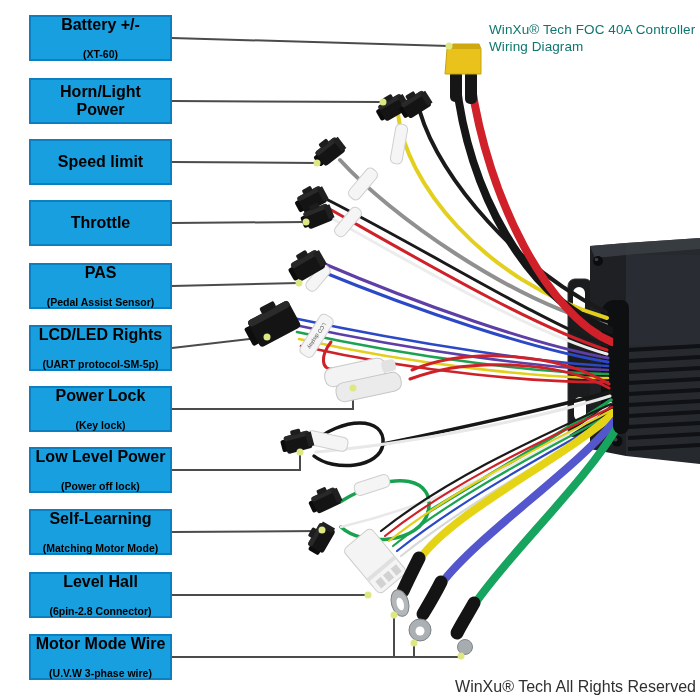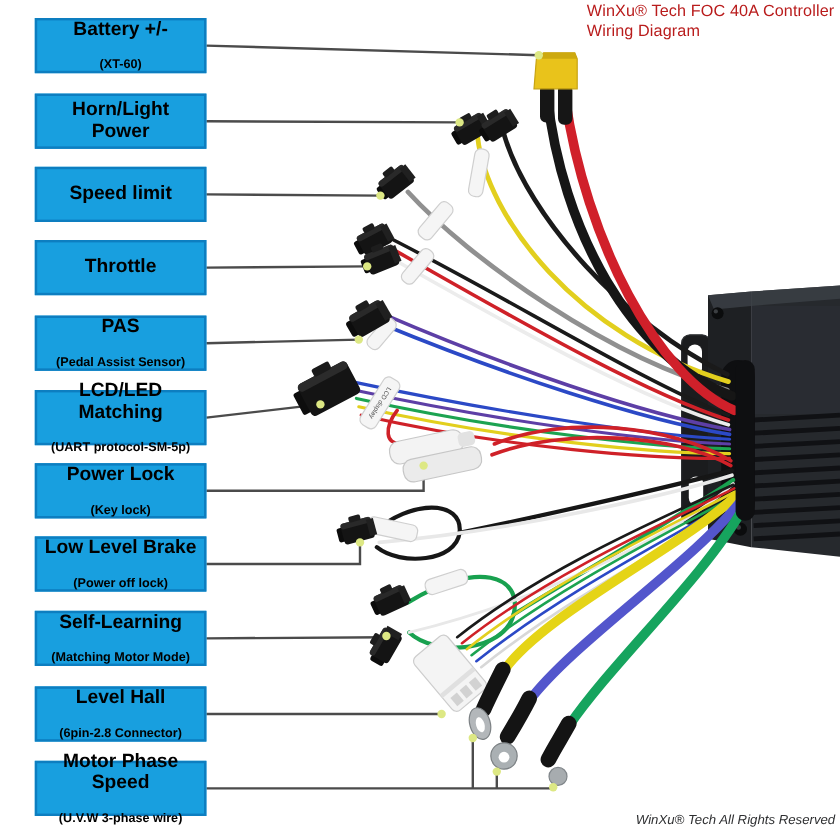--- a/index.html
+++ b/index.html
@@ -1,21 +1,21 @@
 <!DOCTYPE html>
 <html><head>
 <meta charset="utf-8">
 <style>
   html,body{margin:0;padding:0;background:#ffffff;}
   .stage{position:relative;width:700px;height:700px;background:#ffffff;overflow:hidden;
          font-family:"Liberation Sans",sans-serif;}
   .stage svg{position:absolute;left:0;top:0;}
-  .title{position:absolute;left:489px;top:1px;font-size:13.5px;line-height:16.5px;
-         color:#b91c1c;letter-spacing:0.1px;}
-  .footer{position:absolute;right:4px;top:678px;font-size:11px;color:#2e2f31;font-style:italic;}
+  .title{position:absolute;left:489px;top:22px;font-size:13.5px;line-height:16.5px;
+         color:#0f766e;letter-spacing:0.1px;}
+  .footer{position:absolute;right:4px;top:678px;font-size:16px;color:#2e2f31;}
   .lbl{position:absolute;left:29px;width:143px;height:46px;background:#189fdf;
        border:2px solid #0d7ec0;box-sizing:border-box;display:flex;flex-direction:column;
        justify-content:center;align-items:center;text-align:center;color:#000000;
        padding:1px 4px;}
   .lbl-main{font-size:16px;font-weight:bold;line-height:1.1;}
   .lbl-sub{font-size:10.5px;font-weight:bold;line-height:1.15;margin-top:14px;}
   .lbl-sub:empty{display:none;}
 </style>
 </head>
 <body>
@@ -228,39 +228,39 @@
   </div>
   <div class="lbl" style="top:263px">
     <div class="lbl-main">PAS</div>
     <div class="lbl-sub">(Pedal Assist Sensor)</div>
   </div>
   <div class="lbl" style="top:200px">
     <div class="lbl-main">Throttle</div>
 
   </div>
   <div class="lbl" style="top:325px">
-    <div class="lbl-main">LCD/LED Matching</div>
+    <div class="lbl-main">LCD/LED Rights</div>
     <div class="lbl-sub">(UART protocol-SM-5p)</div>
   </div>
   <div class="lbl" style="top:386px">
     <div class="lbl-main">Power Lock</div>
     <div class="lbl-sub">(Key lock)</div>
   </div>
   <div class="lbl" style="top:447px">
-    <div class="lbl-main">Low Level Brake</div>
+    <div class="lbl-main">Low Level Power</div>
     <div class="lbl-sub">(Power off lock)</div>
   </div>
   <div class="lbl" style="top:509px">
     <div class="lbl-main">Self-Learning</div>
     <div class="lbl-sub">(Matching Motor Mode)</div>
   </div>
   <div class="lbl" style="top:572px">
     <div class="lbl-main">Level Hall</div>
     <div class="lbl-sub">(6pin-2.8 Connector)</div>
   </div>
   <div class="lbl" style="top:634px">
-    <div class="lbl-main">Motor Phase Speed</div>
+    <div class="lbl-main">Motor Mode Wire</div>
     <div class="lbl-sub">(U.V.W 3-phase wire)</div>
   </div>
 
   <div class="footer">WinXu® Tech All Rights Reserved</div>
 
 </div>
 
 </body></html>

